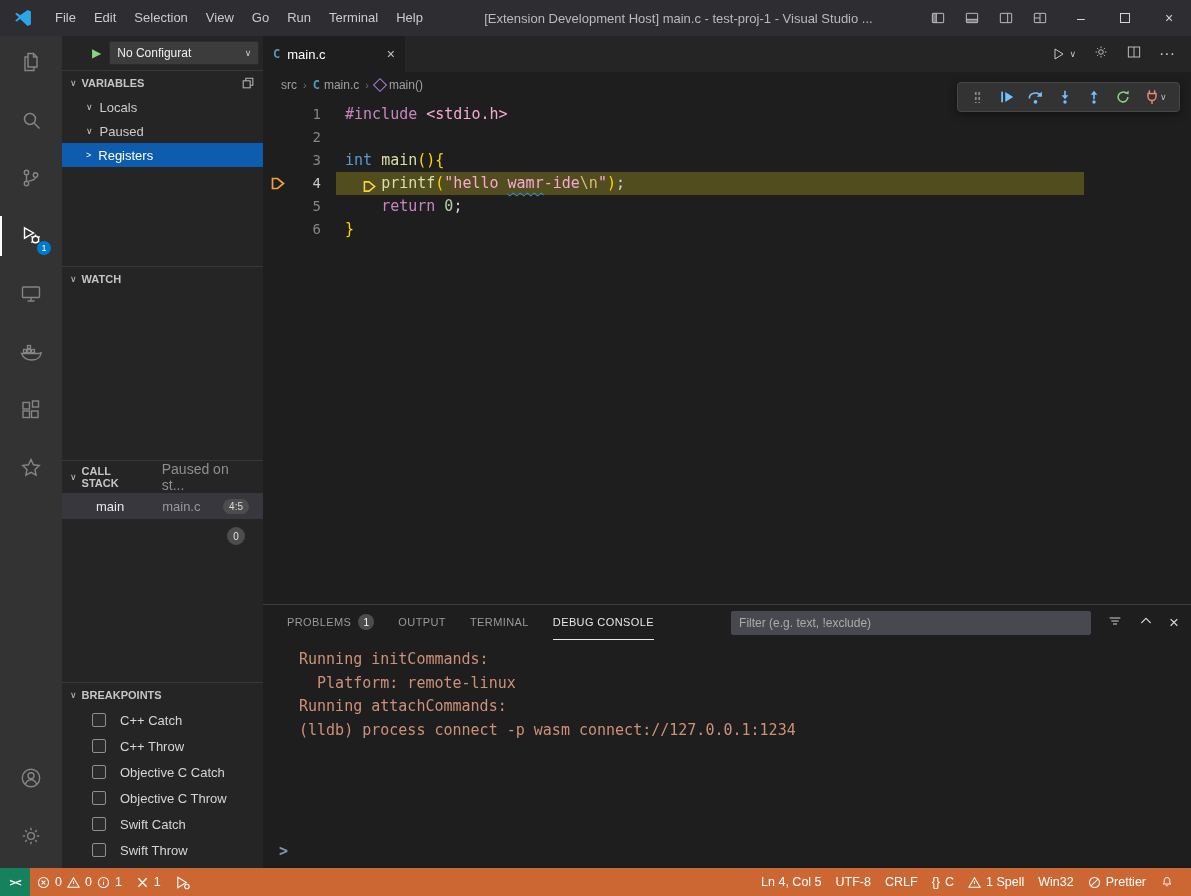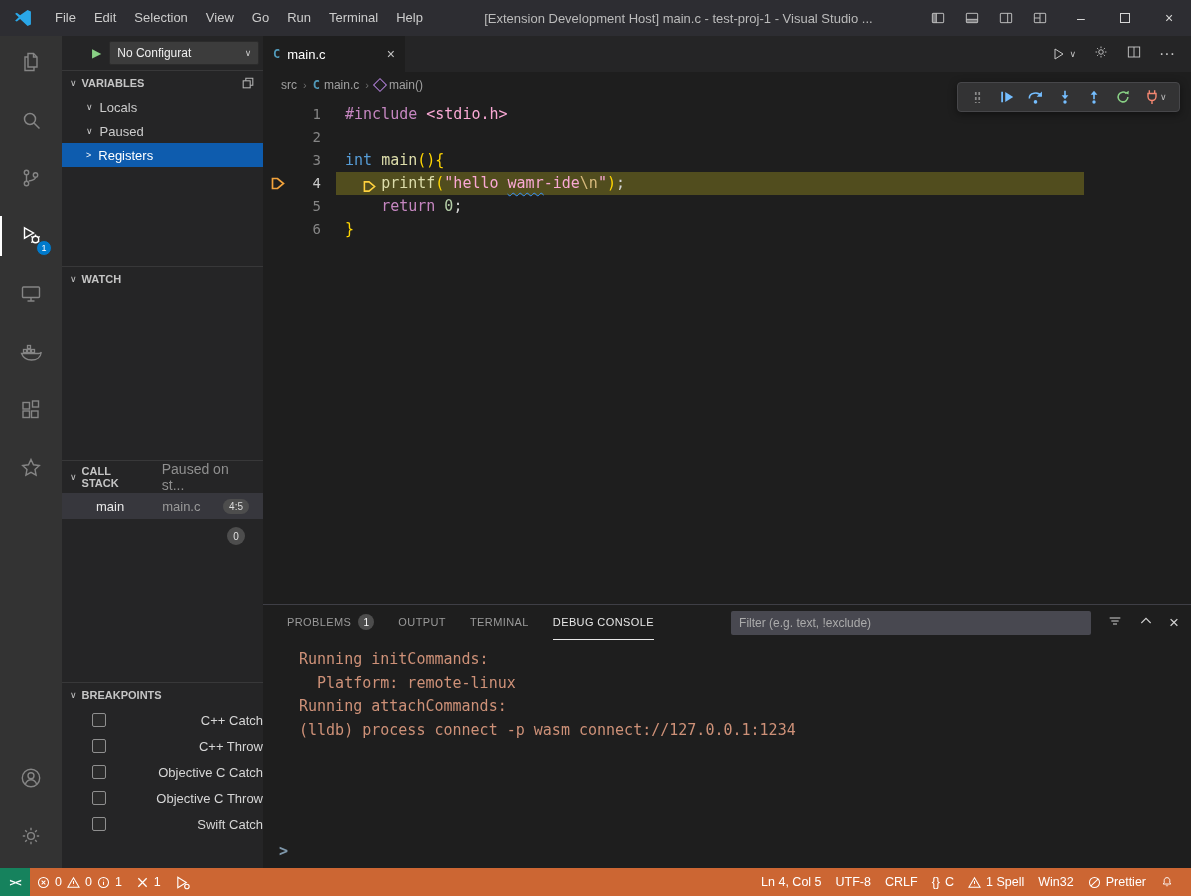--- a/index.html
+++ b/index.html
@@ -47,21 +47,21 @@
   .sec-header .hdr-right{margin-left:auto;color:#b5b5b5;display:flex;align-items:center;}
   .cs-status{font-weight:normal;font-size:14px;color:#8f8f8f;margin-left:6px;letter-spacing:0;}
   .tree-row{flex:0 0 24px;display:flex;align-items:center;padding-left:24px;gap:7px;color:#cccccc;}
   .tree-row .chev{font-size:9px;}
   .tree-row.selected{background:var(--selbg,#0e5cae);color:#ffffff;}
   .cs-row{flex:0 0 26px;background:#37373d;display:flex;align-items:center;padding:0 14px 0 34px;}
   .cs-name{color:#e8e8e8;}
   .cs-file{color:#9a9a9a;margin-left:38px;}
   .cs-pos{margin-left:auto;background:#4d4d4d;color:#dddddd;font-size:10px;border-radius:8px;padding:2px 6px;}
   .cs-zero{width:18px;height:18px;border-radius:50%;background:#4d4d4d;color:#e0e0e0;font-size:10px;display:flex;align-items:center;justify-content:center;margin:8px 18px 0 auto;}
-  .bp-row{flex:0 0 26px;display:flex;align-items:center;padding-left:30px;gap:14px;color:#d6d6d6;justify-content:space-between;}
+  .bp-row{flex:0 0 26px;display:flex;align-items:center;padding-left:30px;gap:14px;color:#d6d6d6;}
   .bp-check{width:14px;height:14px;border:1px solid #8f8f8f;background:#2b2b2b;border-radius:2px;flex:0 0 14px;}
 
   
   .editor-col{flex:1;display:flex;flex-direction:column;min-width:0;position:relative;}
   .tabbar{flex:0 0 36px;background:#252526;display:flex;align-items:stretch;}
   .tab{width:142px;background:#1e1e1e;display:flex;align-items:center;padding:0 10px;gap:7px;font-size:13px;color:#ffffff;}
   .c-lang-icon{color:#519aba;font-weight:bold;font-size:12px;font-family:"DejaVu Sans Mono",monospace;}
   .tab-close{margin-left:auto;color:#c5c5c5;font-size:14px;}
   .tab-actions{margin-left:auto;display:flex;align-items:center;gap:17px;padding-right:16px;color:#c5c5c5;}
   .tab-actions svg{width:16px;height:16px;}
@@ -325,20 +325,24 @@
             <span class="bp-check"></span>
             <span>Objective C Catch</span>
           </div>
         <div class="bp-row">
             <span class="bp-check"></span>
             <span>Objective C Throw</span>
           </div>
         <div class="bp-row">
             <span class="bp-check"></span>
             <span>Swift Catch</span>
+          </div>
+        <div class="bp-row">
+            <span class="bp-check"></span>
+            <span>Swift Throw</span>
           </div>
       </section>
     </aside>
 
     <div class="editor-col">
 
       <div class="tabbar">
         <div class="tab">
           <span class="c-lang-icon">C</span>
           <span>main.c</span>

